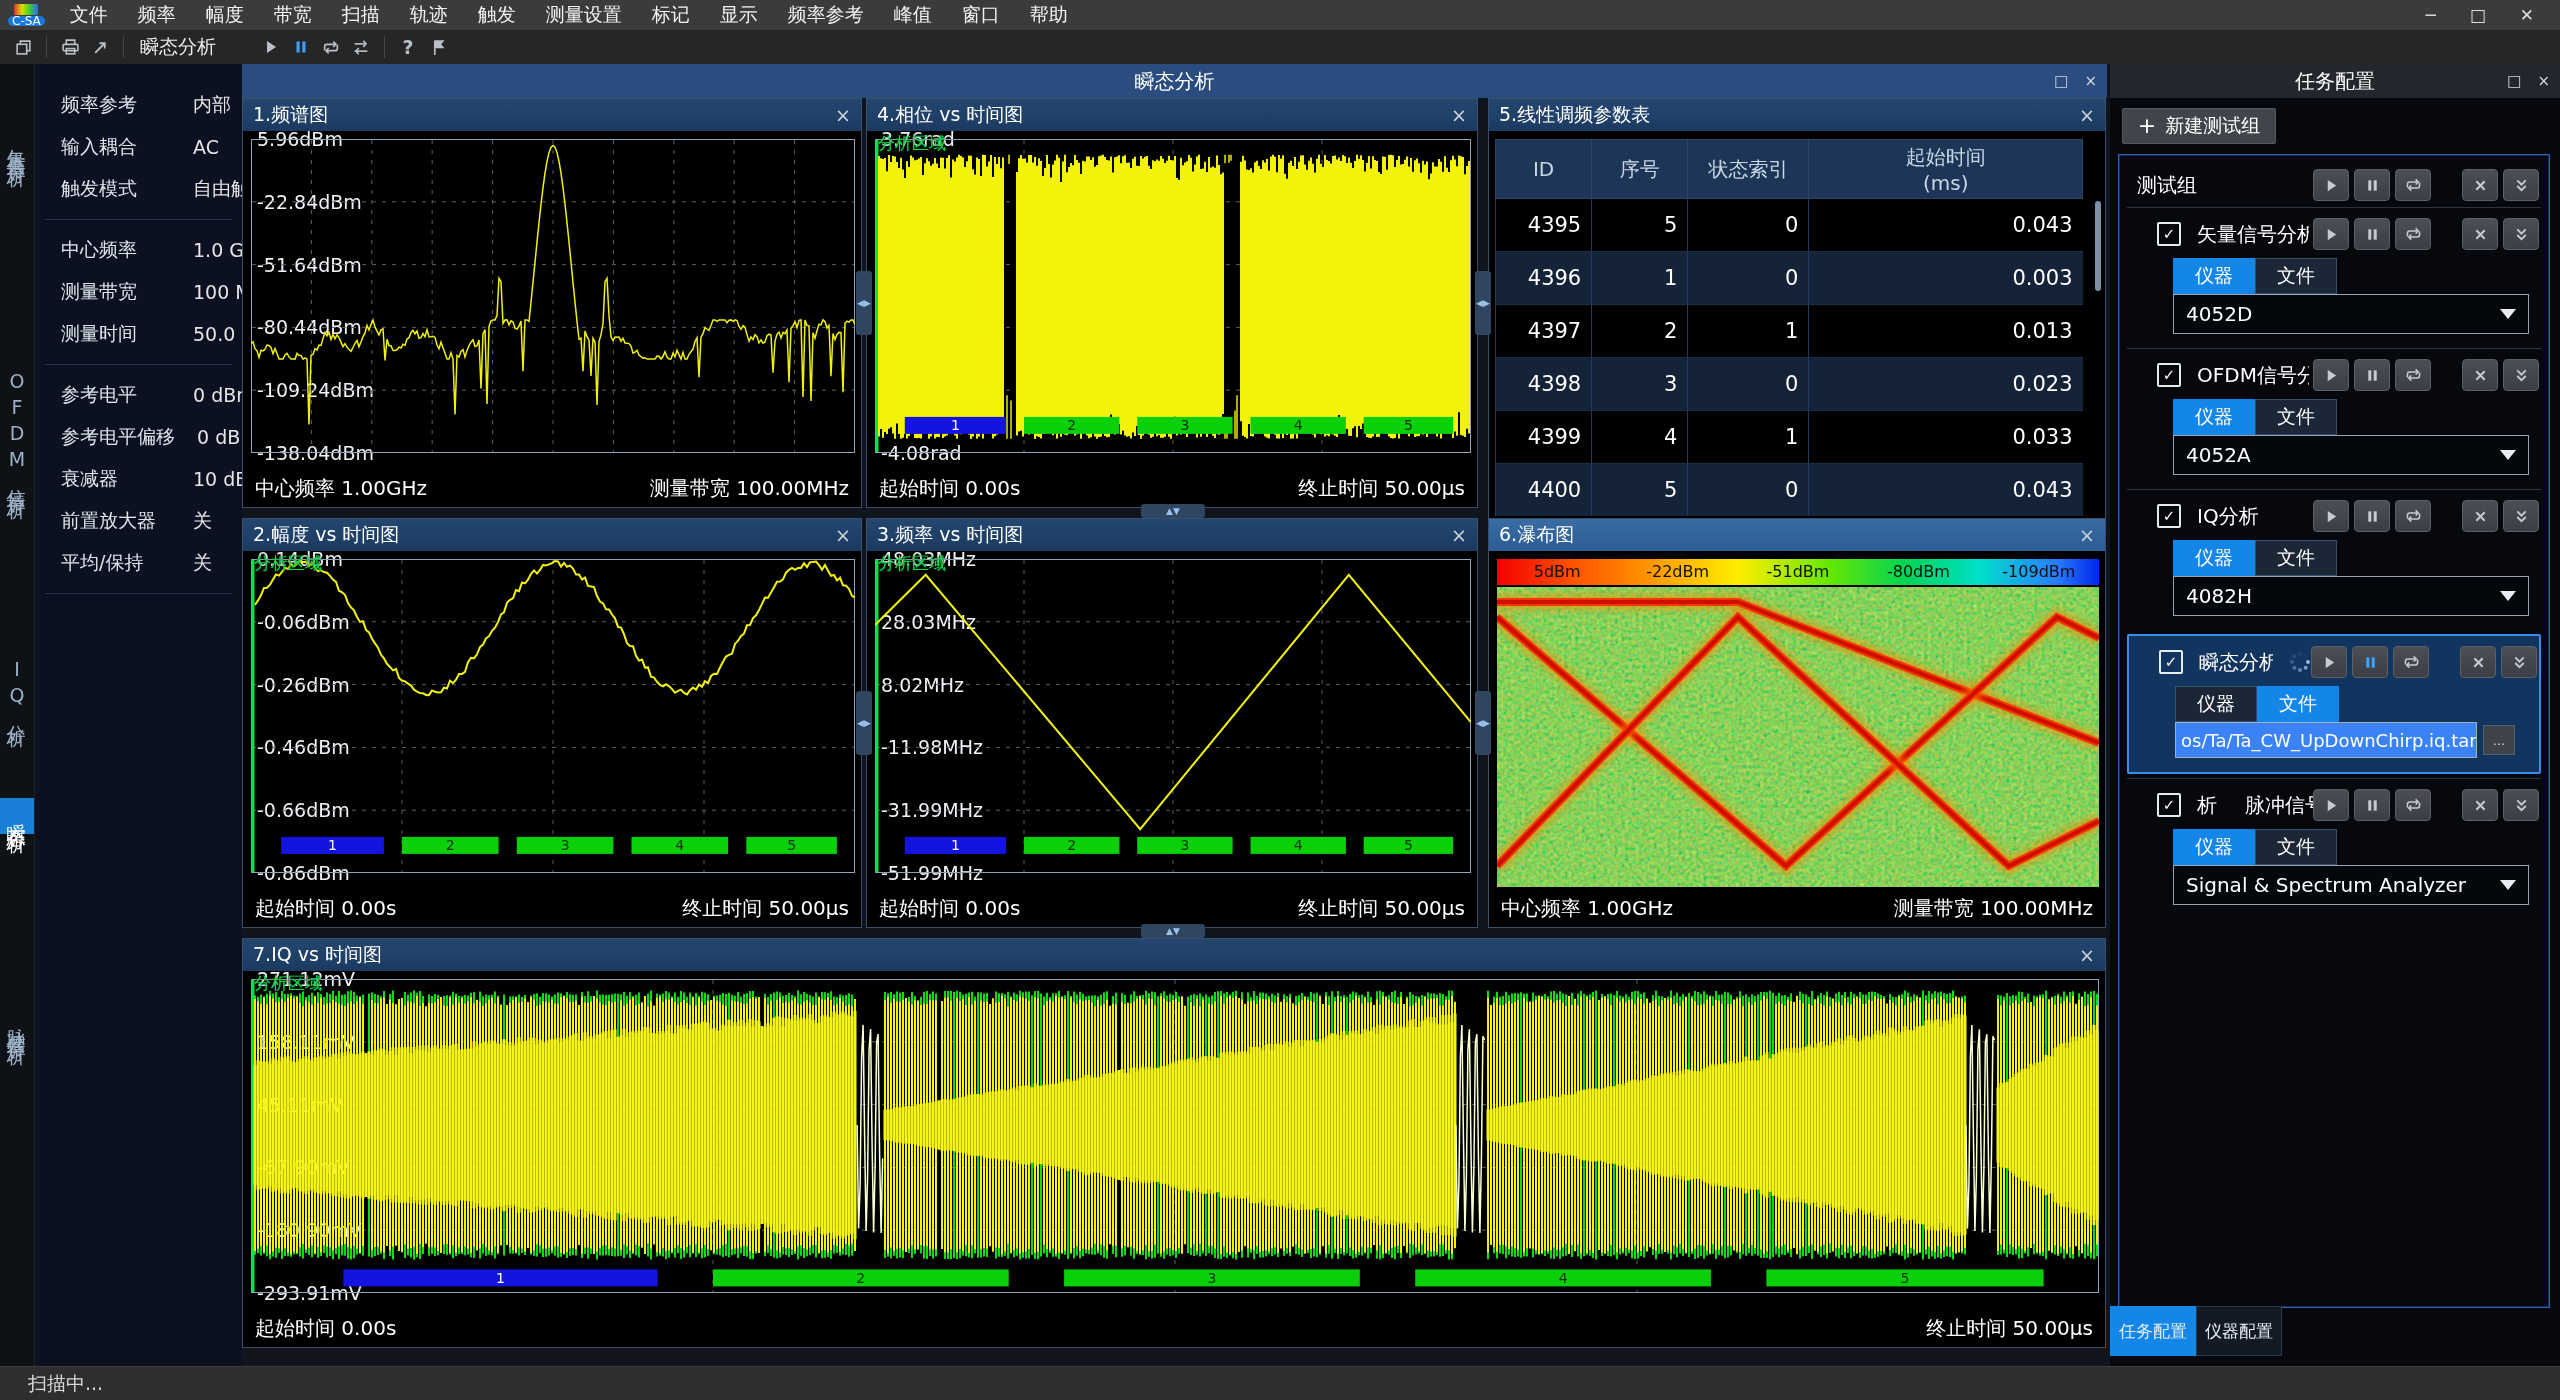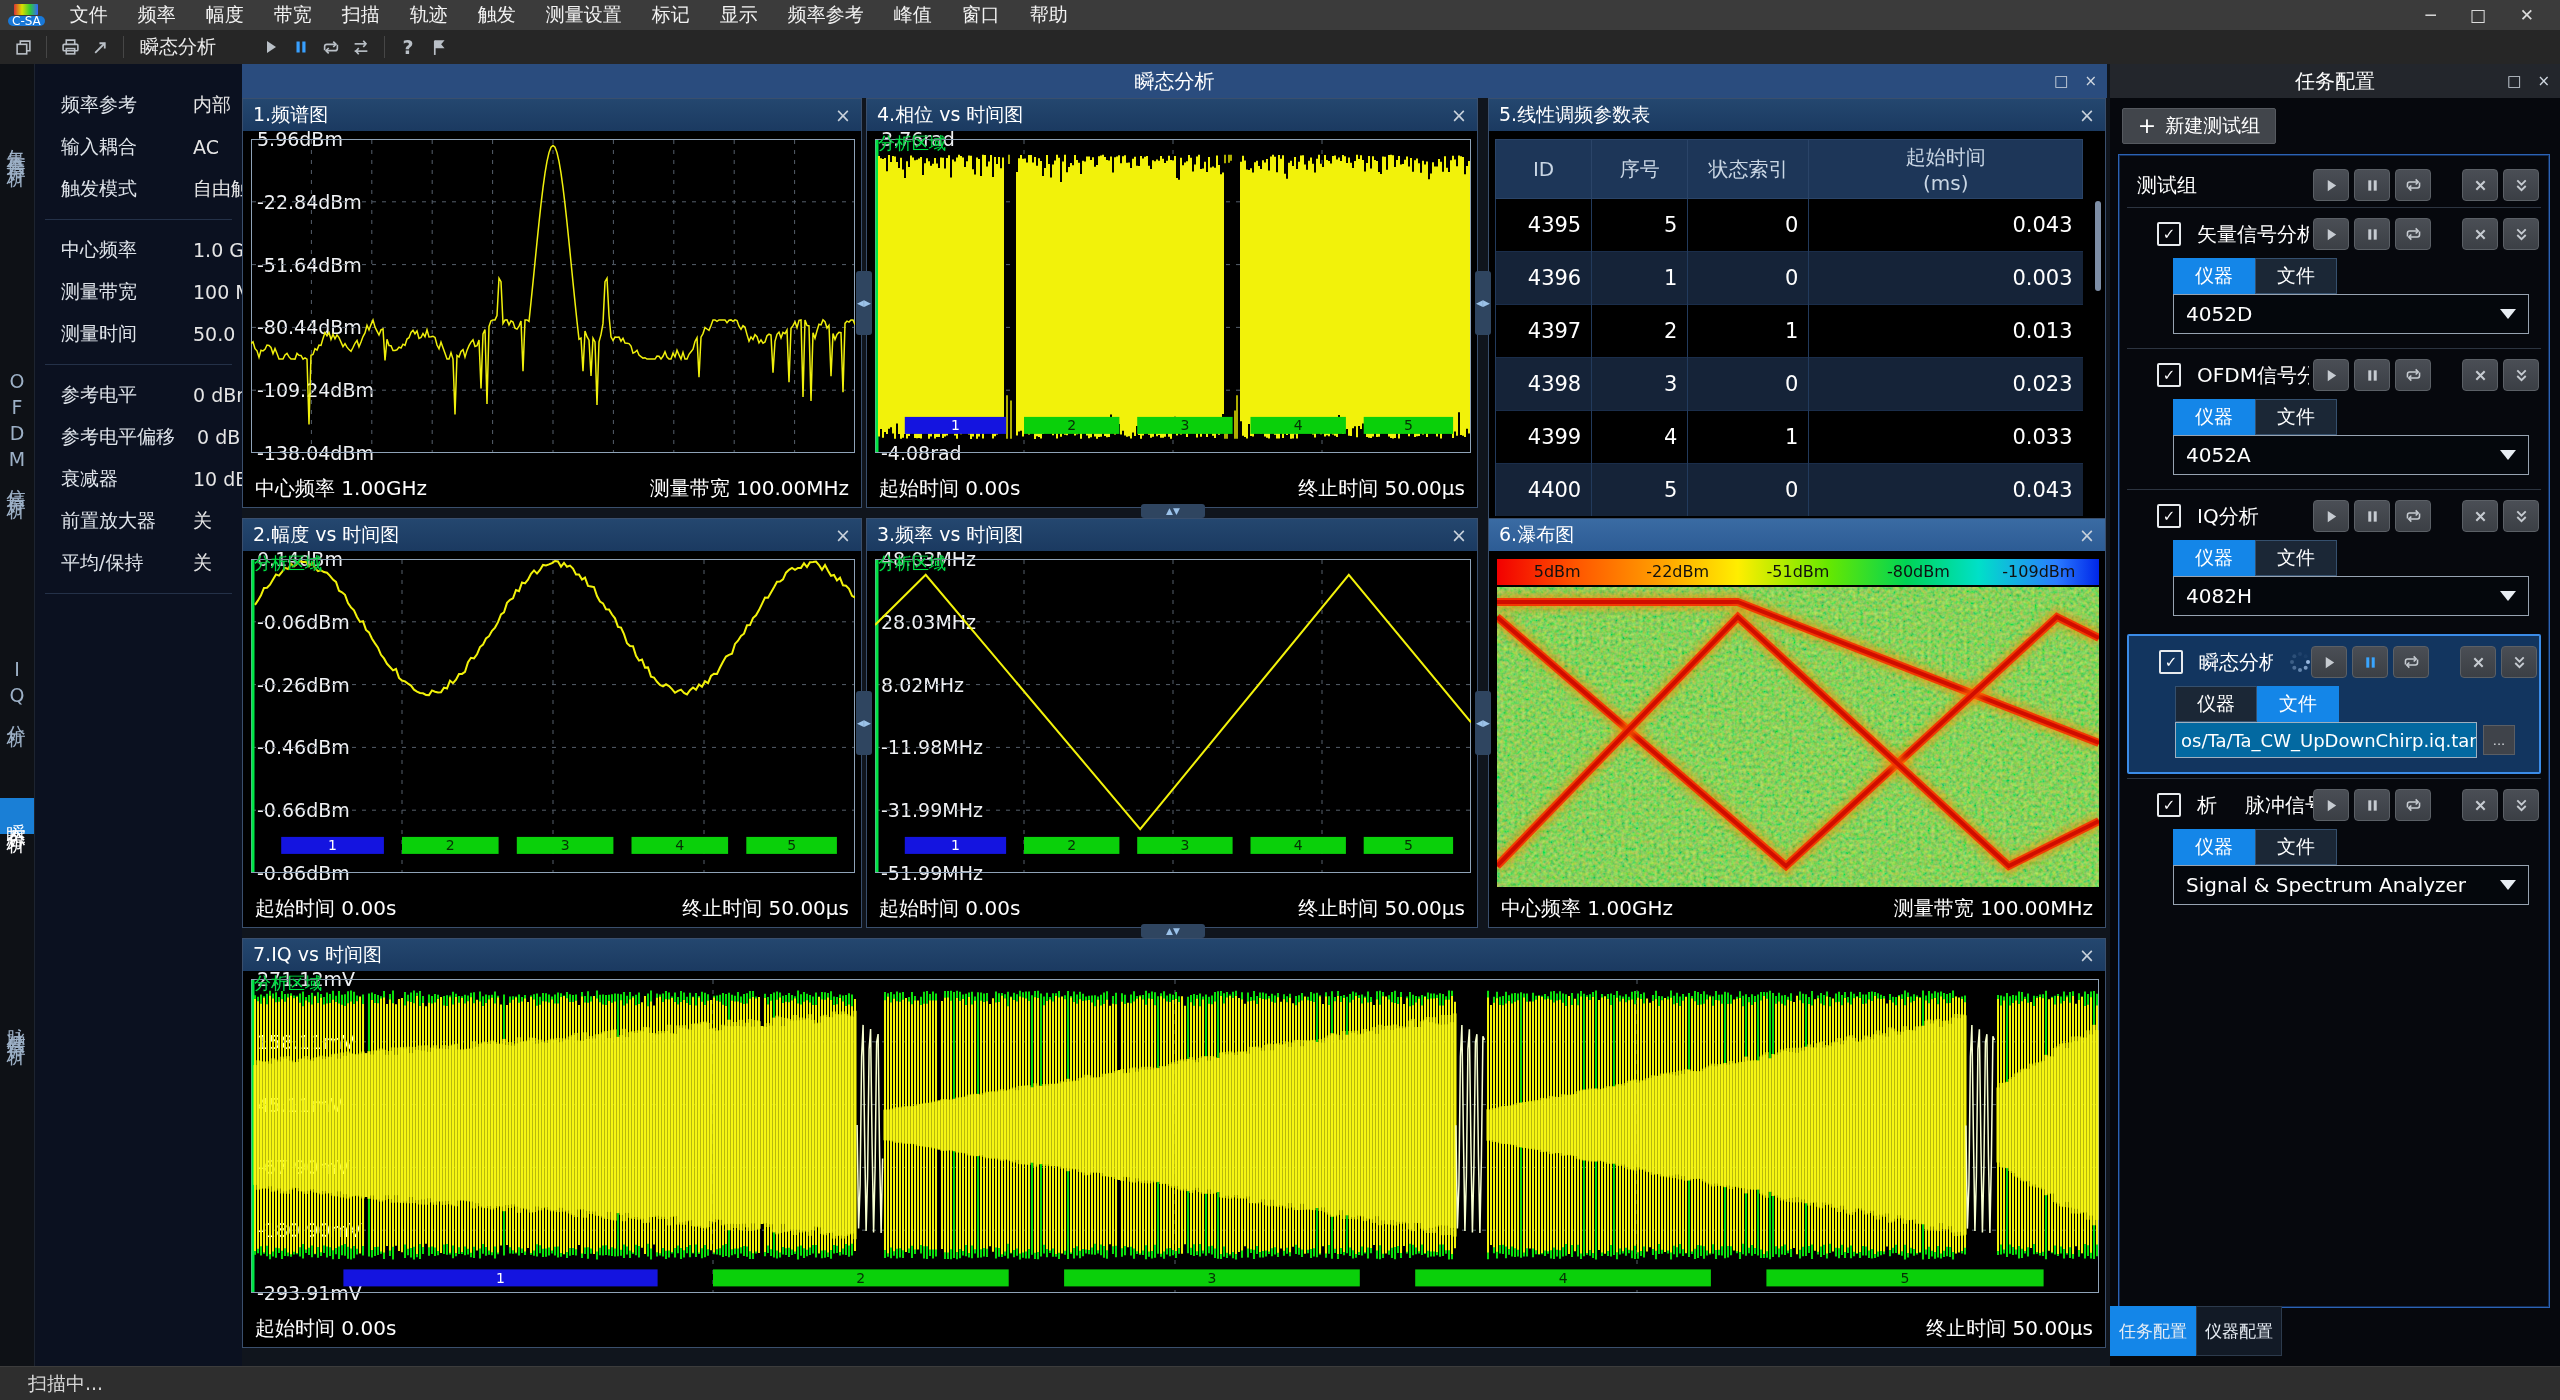--- a/index.html
+++ b/index.html
@@ -92,21 +92,21 @@
   .ti-prefix{color:#fff;font-size:20px;margin-right:28px;}
   .spin{margin-left:16px;display:flex;}
   .ti-tabs{display:flex;margin:2px 0 0 44px;}
   .t-tab{width:82px;height:36px;display:flex;align-items:center;justify-content:center;font-size:19px;color:#fff;
          background:#1b2736;border:1px solid #35506e;box-sizing:border-box;cursor:pointer;}
   .t-tab.active{background:#1486e8;border-color:#1486e8;}
   .ti-value{margin:0 10px 0 44px;height:38px;border:1px solid #97a3b1;background:#04070c;display:flex;align-items:center;
             color:#fff;font-size:20px;padding:0 12px;justify-content:space-between;cursor:pointer;}
   .caret{width:0;height:0;border-left:8px solid transparent;border-right:8px solid transparent;border-top:10px solid #e8edf3;}
   .file-row{display:flex;align-items:center;margin-left:44px;gap:6px;}
-  .file-input{flex:0 0 290px;height:34px;border:1px solid #9fb0c0;background:#0369a1;color:#fff;font-size:18px;
+  .file-input{flex:0 0 290px;height:34px;border:1px solid #9fb0c0;background:#3b82f6;color:#fff;font-size:18px;
               display:flex;align-items:center;padding:0 5px;overflow:hidden;white-space:nowrap;}
   .browse-btn{width:30px;height:28px;background:#3f434a;border:1px solid #5a5e64;color:#d6dade;font-size:13px;
               display:flex;align-items:center;justify-content:center;cursor:pointer;}
   #bottom-tabs{position:absolute;left:0;top:1242px;display:flex;}
   .b-tab{height:48px;padding:0 8px;display:flex;align-items:center;font-size:17px;color:#e7edf4;background:#121a26;
          border:1px solid #2c3a4c;cursor:pointer;}
   .b-tab.active{background:#1486e8;border-color:#1486e8;}
   
   #statusbar{position:absolute;left:0;top:1366px;width:2560px;height:34px;background:#2e2e2e;color:#d6d6d6;
              font-size:19px;display:flex;align-items:center;padding-left:28px;box-sizing:border-box;border-top:1px solid #3c3c3c;}

